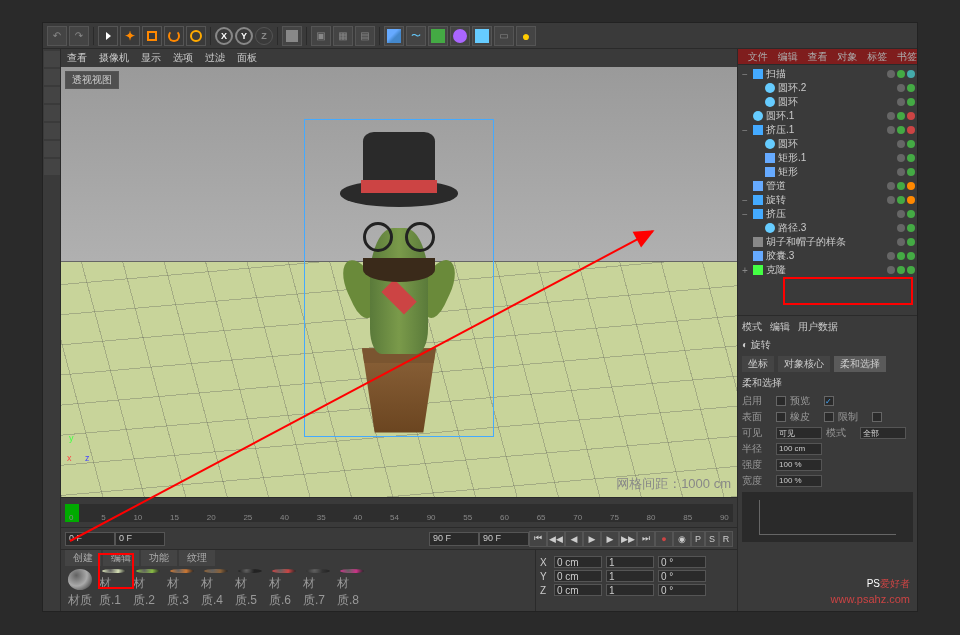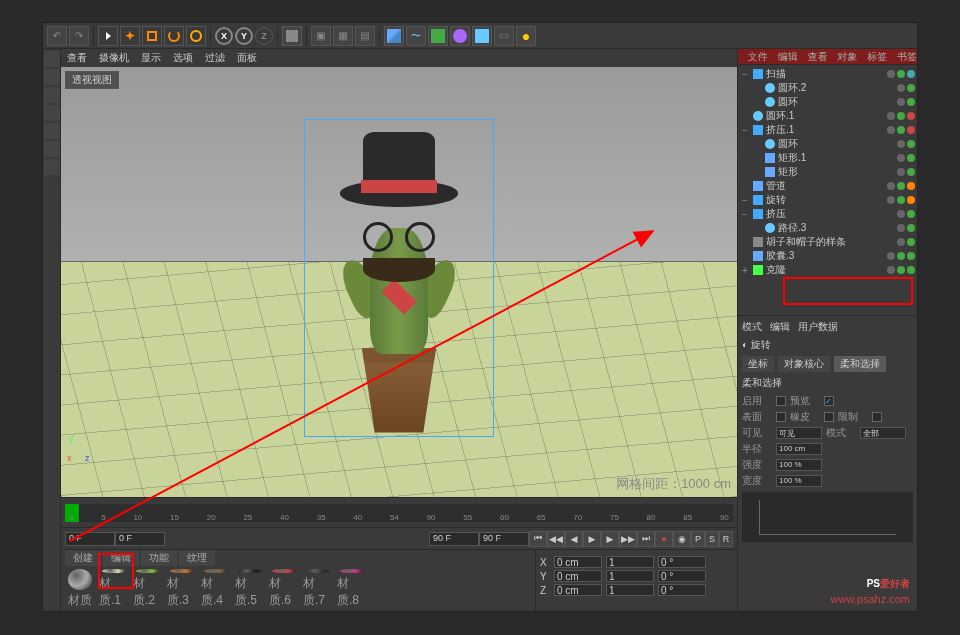--- a/index.html
+++ b/index.html
@@ -109,21 +109,21 @@
 .attr-field{width:46px;height:12px;background:#2a2a2a;border:1px solid #555;font-size:8px;padding:0 2px}
 .checkbox{width:10px;height:10px;background:#2a2a2a;border:1px solid #666}
 .checkbox.checked::after{content:'✓';font-size:8px;color:#4af;position:relative;top:-2px}
 .coord-panel{height:74px;border-top:1px solid #2a2a2a;padding:4px;font-size:8px;color:#aaa}
 .coord-row{display:flex;gap:4px;margin:2px 0;align-items:center}
 .coord-label{width:10px}
 .coord-field{width:48px;height:12px;background:#2a2a2a;border:1px solid #555;padding:0 2px}
 .curve{width:100%;height:50px;background:#2a2a2a;margin-top:4px;position:relative}
 .curve::after{content:'';position:absolute;left:10%;top:15%;right:10%;bottom:15%;border-left:1px solid #666;border-bottom:1px solid #666}
 .watermark{position:absolute;right:50px;bottom:30px;text-align:right;z-index:20}
-.wm-logo{font-size:22px;font-weight:bold}
+.wm-logo{font-size:22px;font-weight:normal}
 .wm-logo .ps{color:#fff}
 .wm-logo .cn{color:#c44}
 .wm-url{font-size:11px;color:#c44}
 .indent-1{padding-left:14px}
 </style>
 </head>
 <body>
 
 <div class="app">
   <div class="toolbar">

